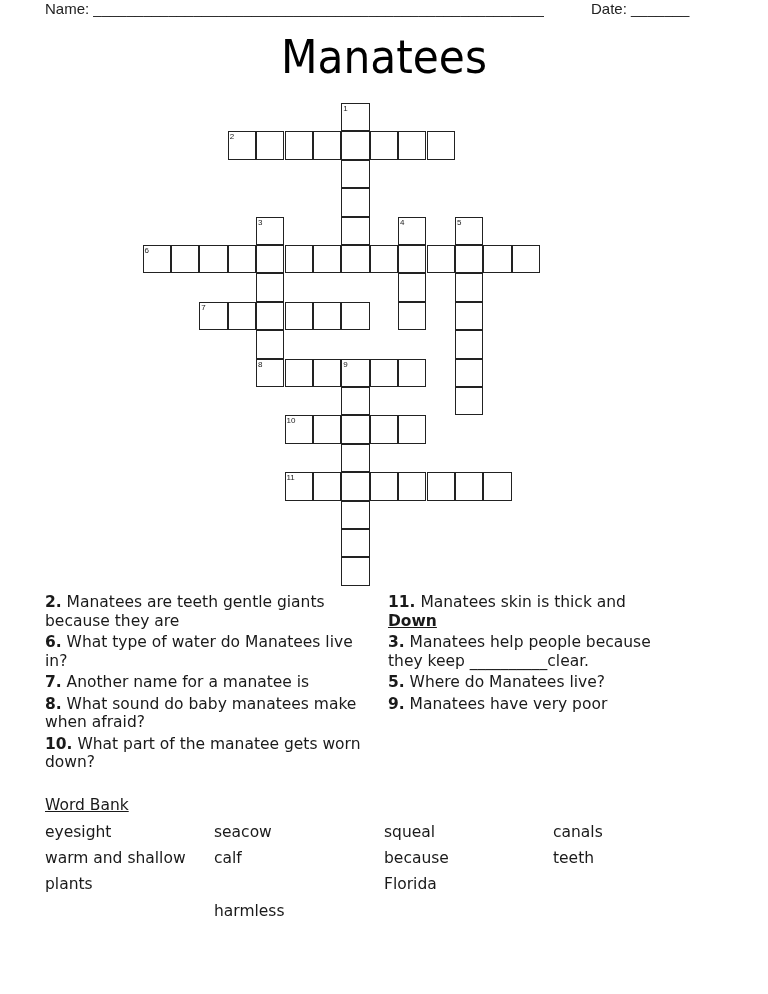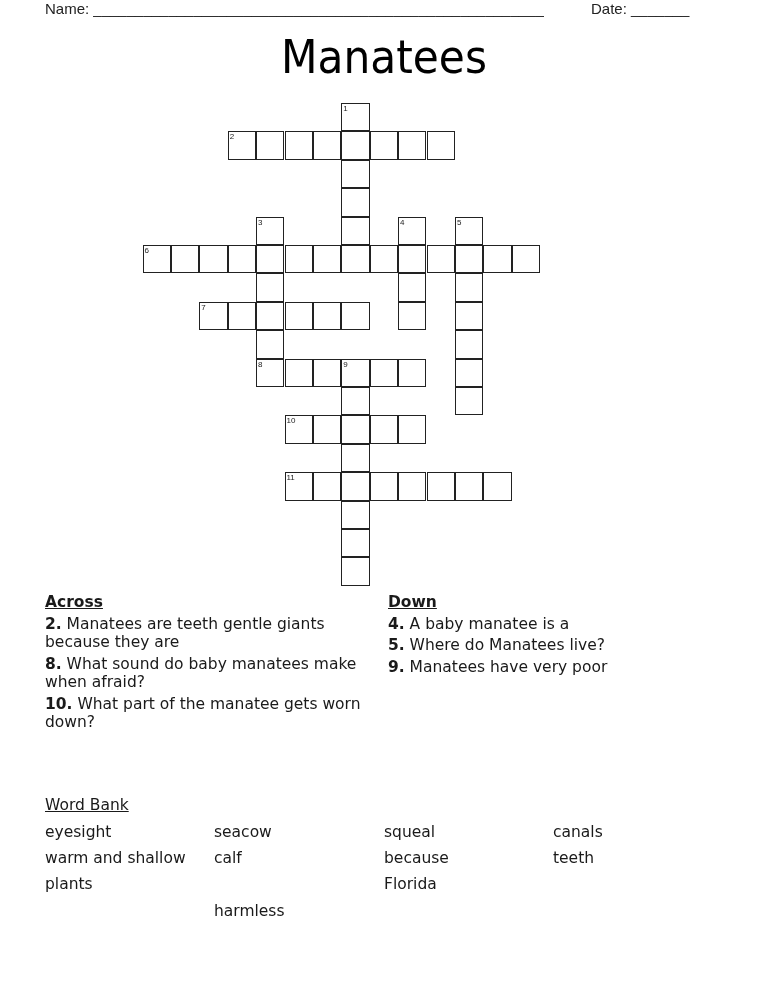--- a/index.html
+++ b/index.html
@@ -111,29 +111,31 @@
     </div>
     <div class="cell" style="left: 312.9px; top: 472.2px;"></div>
     <div class="cell" style="left: 369.7px; top: 472.2px;"></div>
     <div class="cell" style="left: 398.1px; top: 472.2px;"></div>
     <div class="cell" style="left: 426.5px; top: 472.2px;"></div>
     <div class="cell" style="left: 454.9px; top: 472.2px;"></div>
     <div class="cell" style="left: 483.3px; top: 472.2px;"></div>
   </div>
 
 <div class="clues" style="left:45px; top:593px; width:320px;">
-  <div class="sec">Across</div>
   <div class="clue"><b>2.</b><span> Manatees are teeth gentle giants because they are</span></div>
+  <div class="clue"><b>6.</b><span> What type of water do Manatees live in?</span></div>
+  <div class="clue"><b>7.</b><span> Another name for a manatee is</span></div>
   <div class="clue"><b>8.</b><span> What sound do baby manatees make when afraid?</span></div>
   <div class="clue"><b>10.</b><span> What part of the manatee gets worn down?</span></div>
 </div>
 
 <div class="clues" style="left:388px; top:593px; width:300px;">
+  <div class="clue" style="margin-bottom:0"><b>11.</b><span> Manatees skin is thick and</span></div>
   <div class="sec">Down</div>
-  <div class="clue"><b>4.</b><span> A baby manatee is a</span></div>
+  <div class="clue"><b>3.</b><span> Manatees help people because they keep __________clear.</span></div>
   <div class="clue"><b>5.</b><span> Where do Manatees live?</span></div>
   <div class="clue"><b>9.</b><span> Manatees have very poor</span></div>
 </div>
 
 <div class="wb" style="left:0; top:0;">
   <div class="wbword" style="left:45px; top:796px; font-weight:normal; text-decoration:underline;">Word Bank</div>
   <div class="wbword" style="left:45px; top:823px;">eyesight</div>
   <div class="wbword" style="left:214px; top:823px;">seacow</div>
   <div class="wbword" style="left:384px; top:823px;">squeal</div>
   <div class="wbword" style="left:553px; top:823px;">canals</div>

